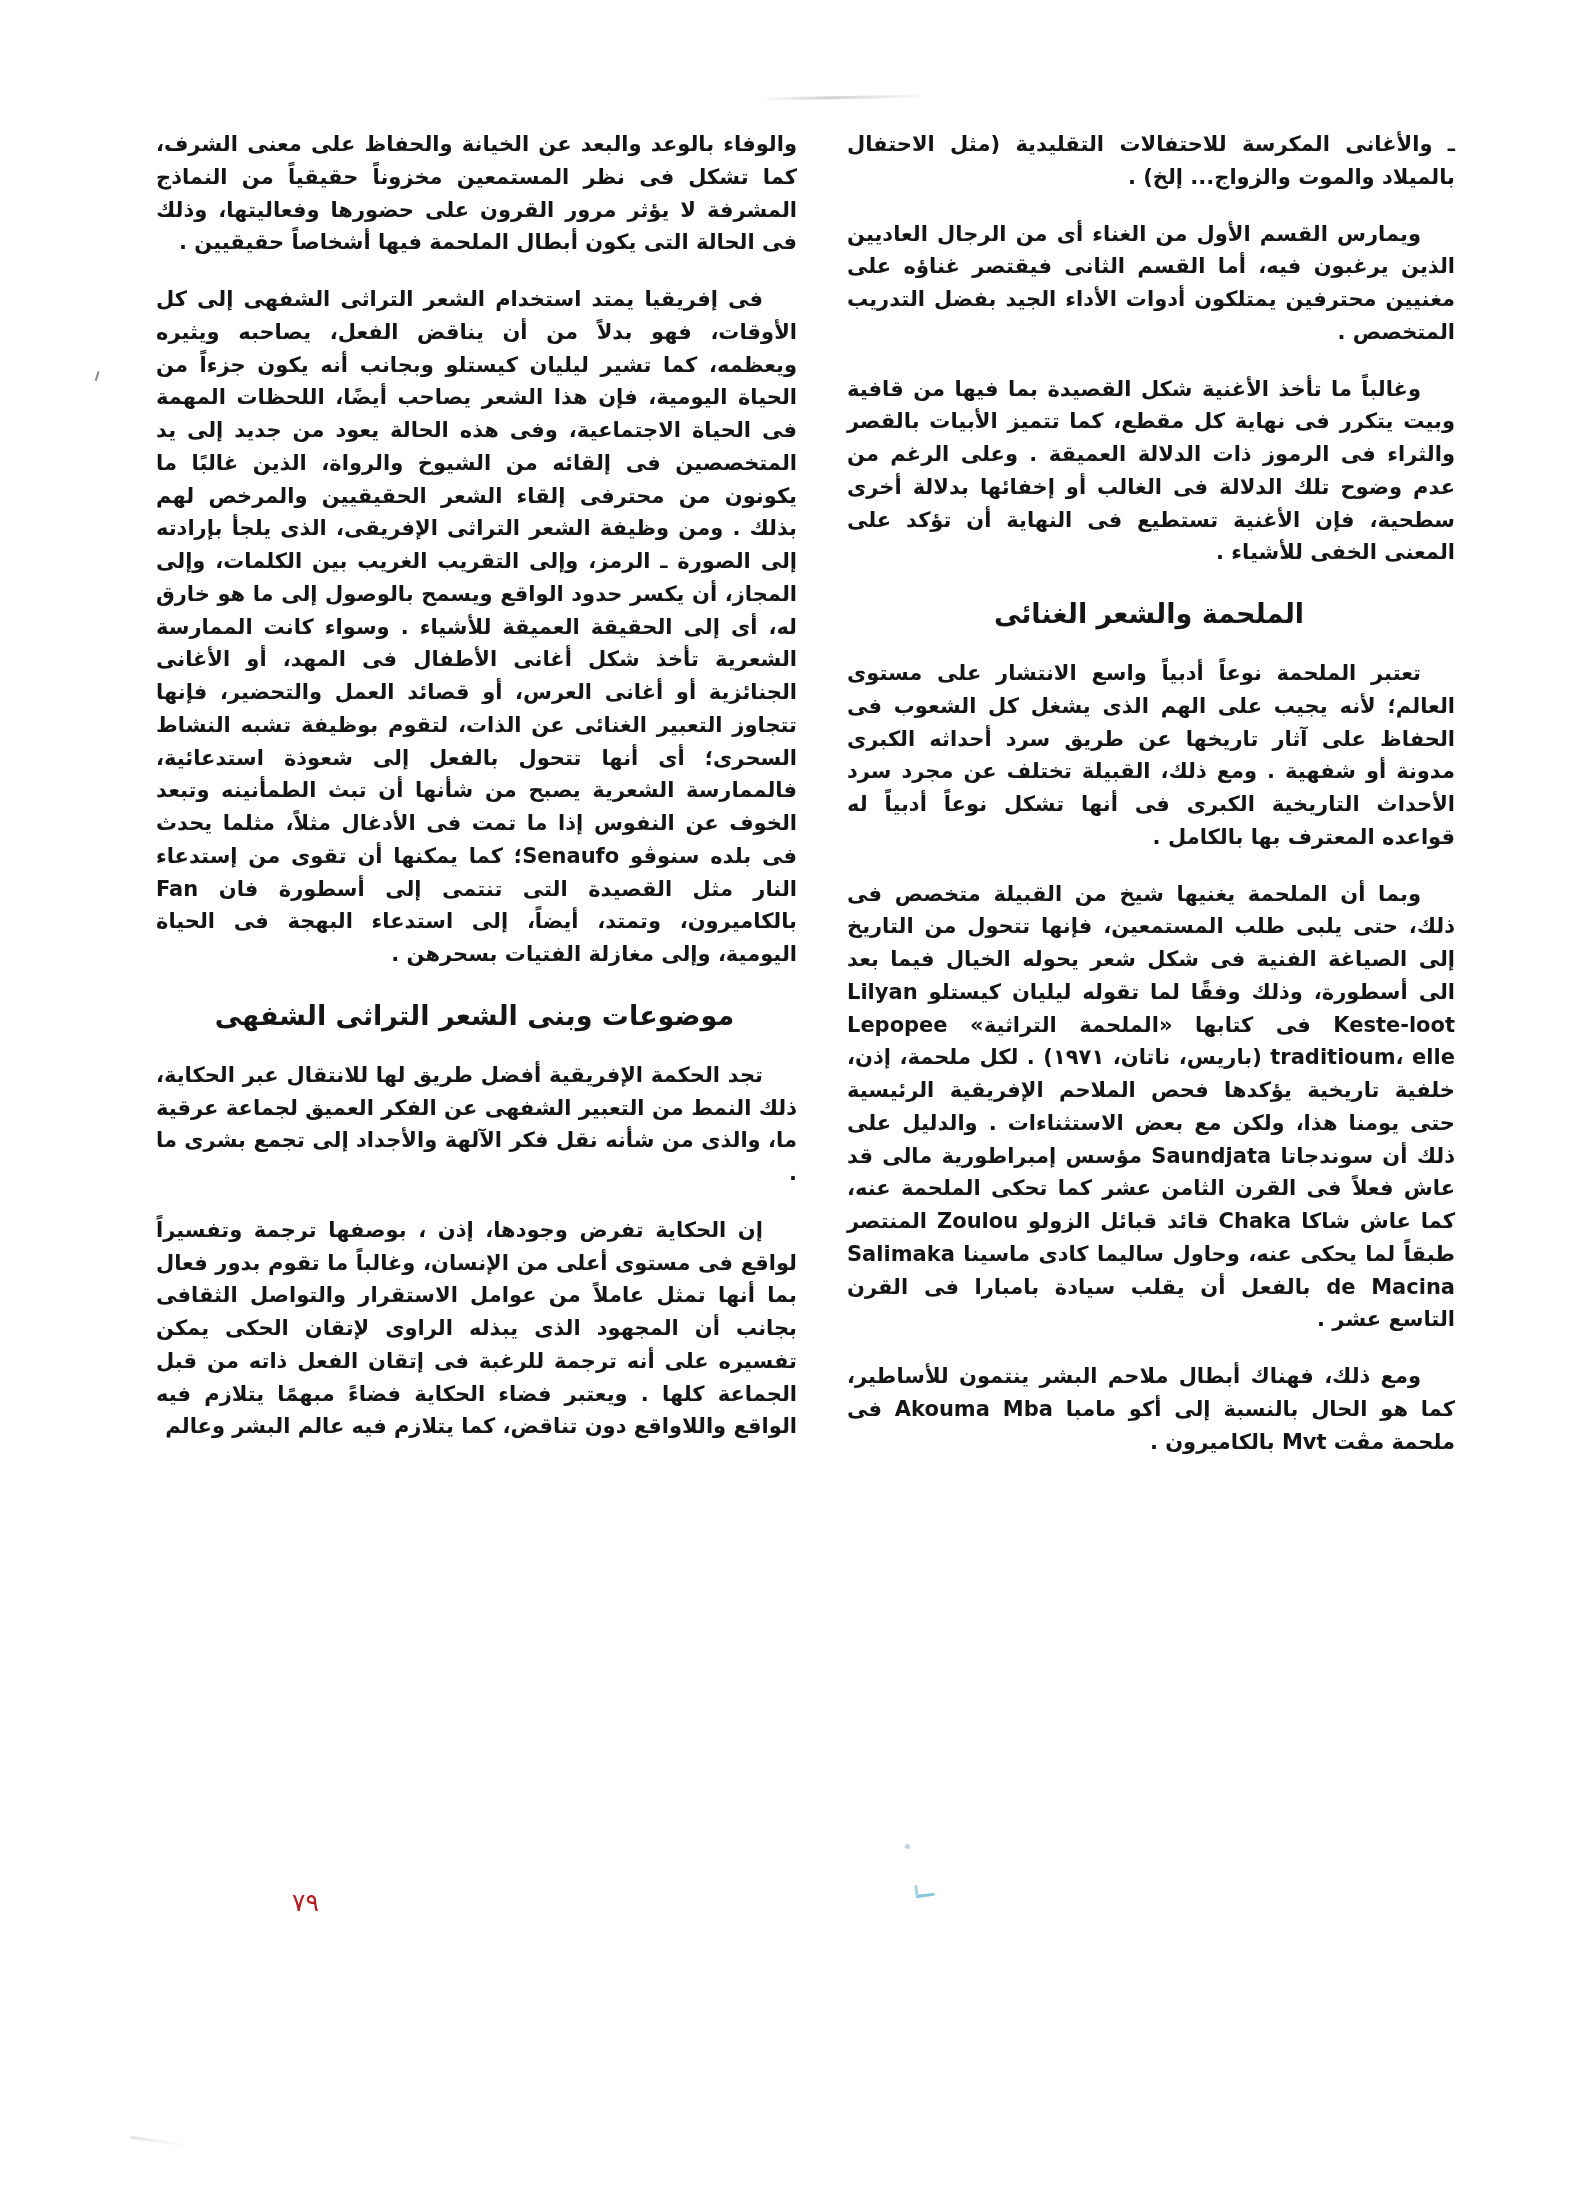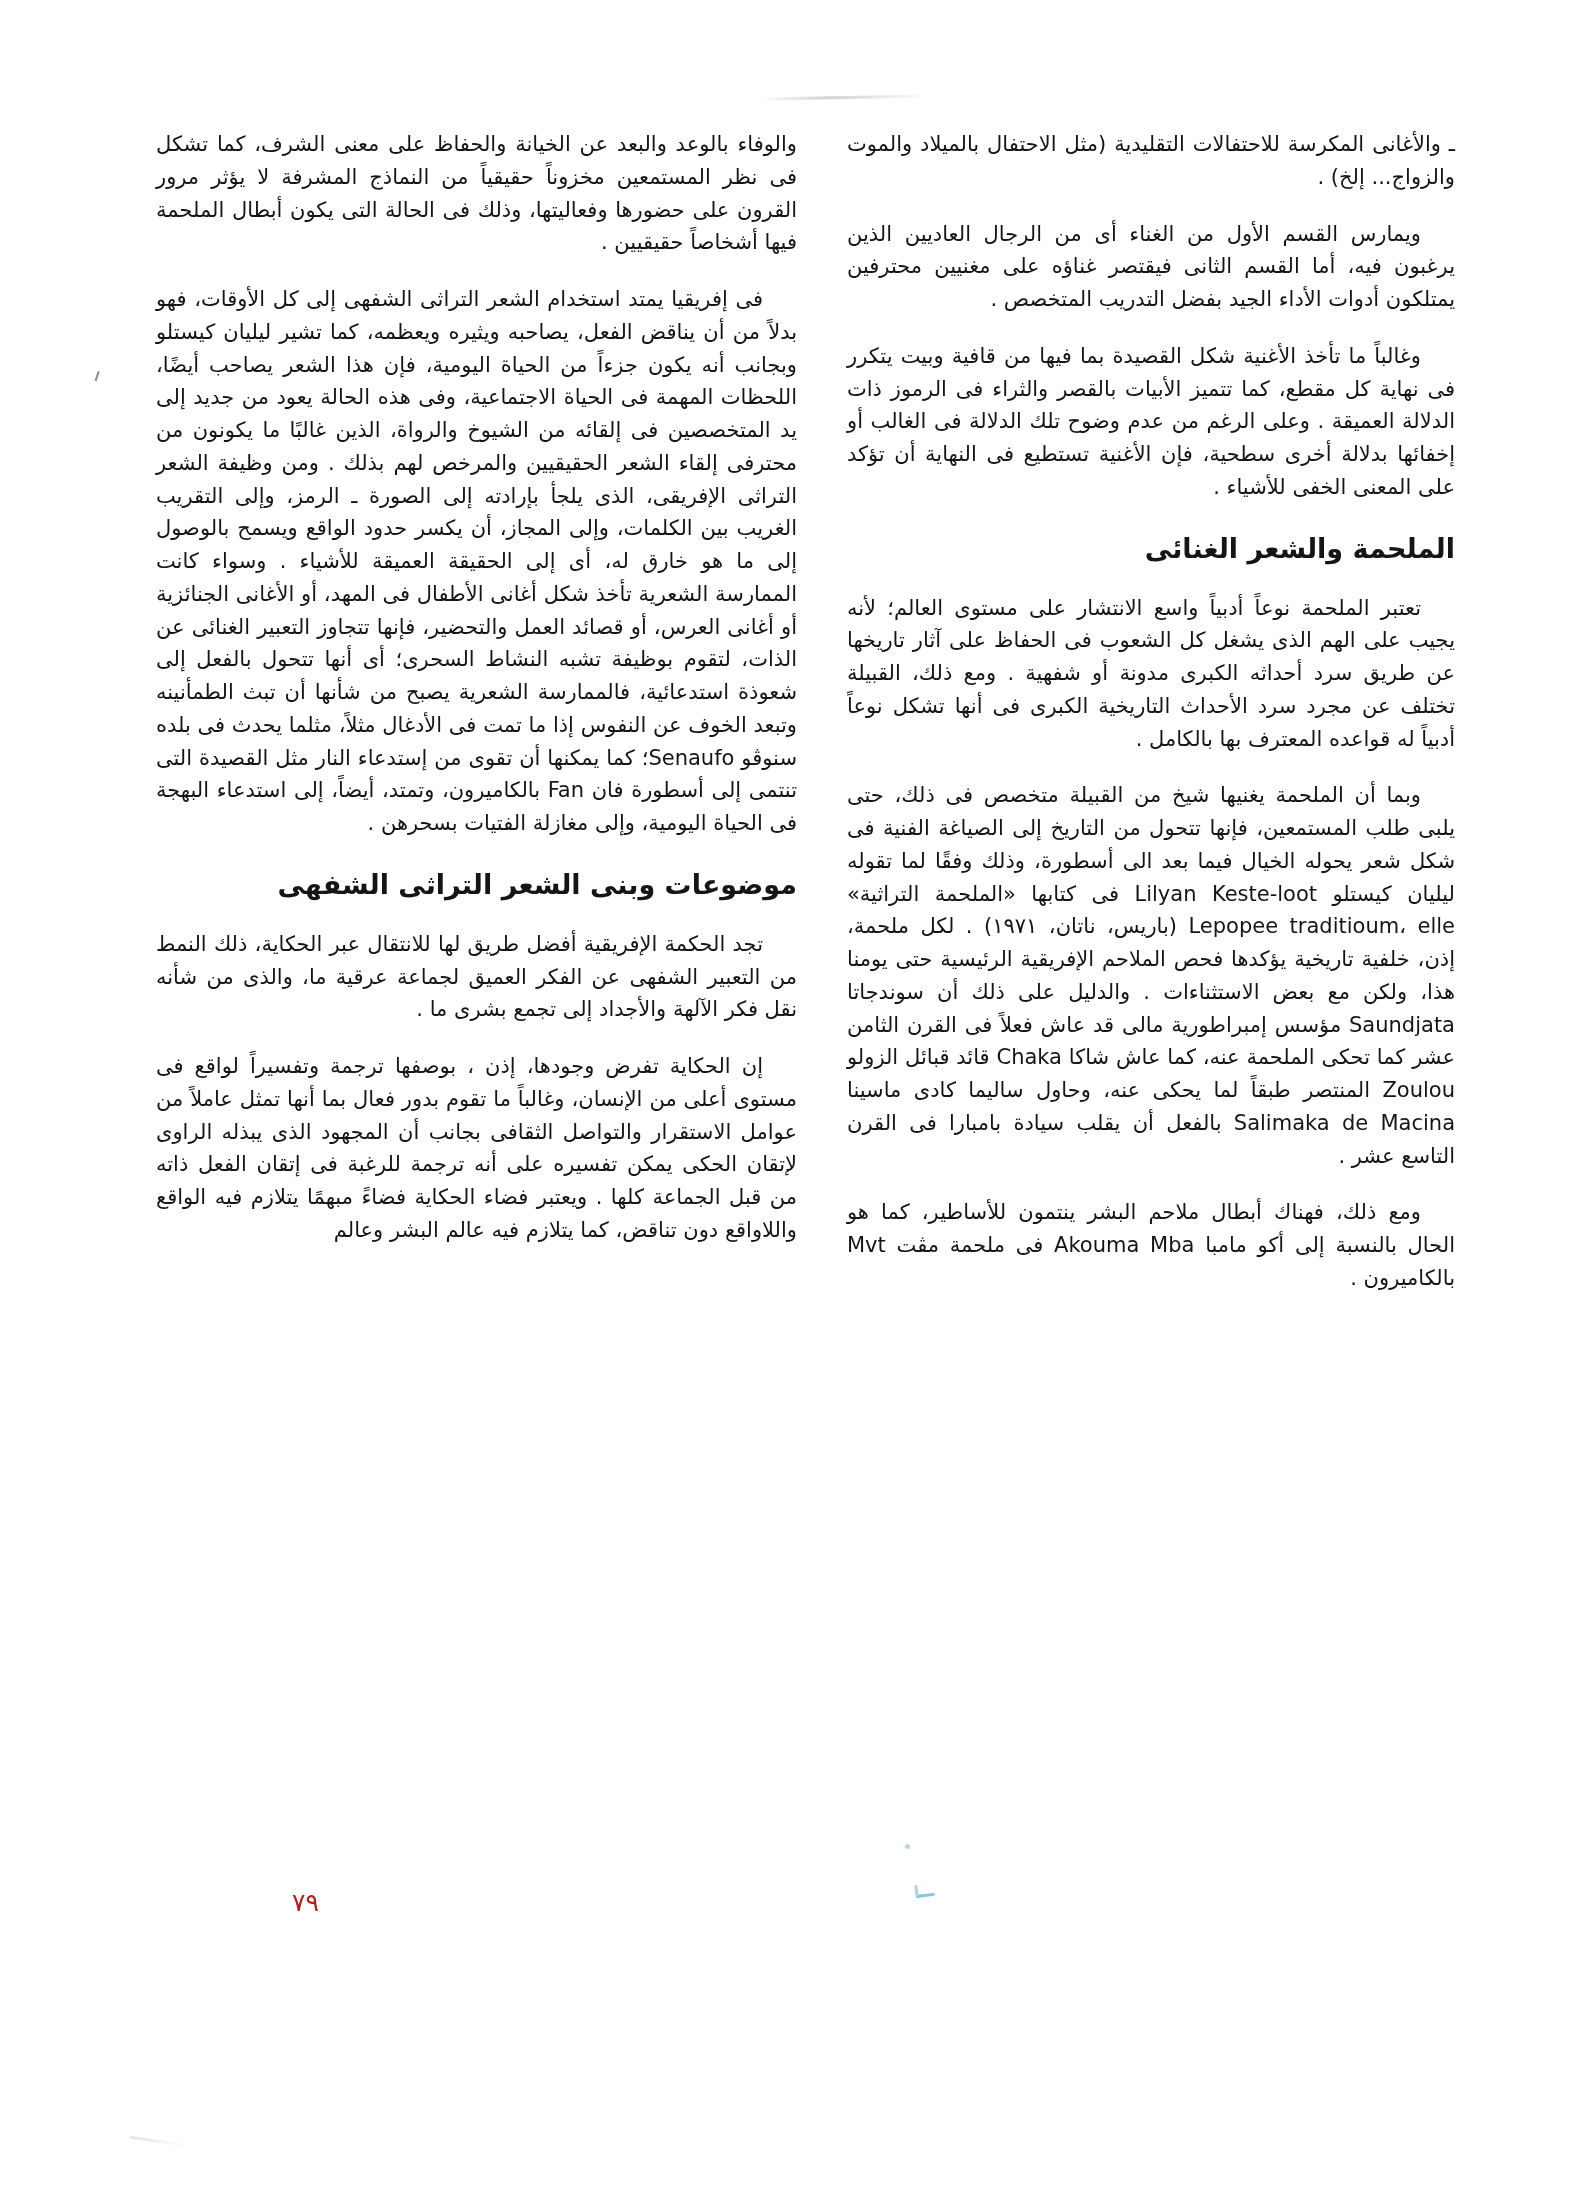--- a/index.html
+++ b/index.html
@@ -31,28 +31,29 @@
     text-align: justify;
     font-size: 21px;
     line-height: 1.56;
     letter-spacing: 0;
   }
   .col-right { width: 612px; flex: 0 0 612px; }
   .col-left  { width: 645px; flex: 0 0 645px; }
   .para {
     margin: 0 0 24px 4px;
     text-indent: 34px;
+    font-weight: bold;
   }
   .para.no-indent { text-indent: 0; }
   .section-heading {
     font-size: 27px;
     font-weight: bold;
     margin: 14px 0 22px 0;
     text-indent: 0;
-    text-align: right;
+    text-align: center;
   }
   .page-number {
     position: absolute;
     top: 1888px;
     left: 292px;
     font-size: 25px;
     color: #b91c1c;
     direction: rtl;
   }
   

